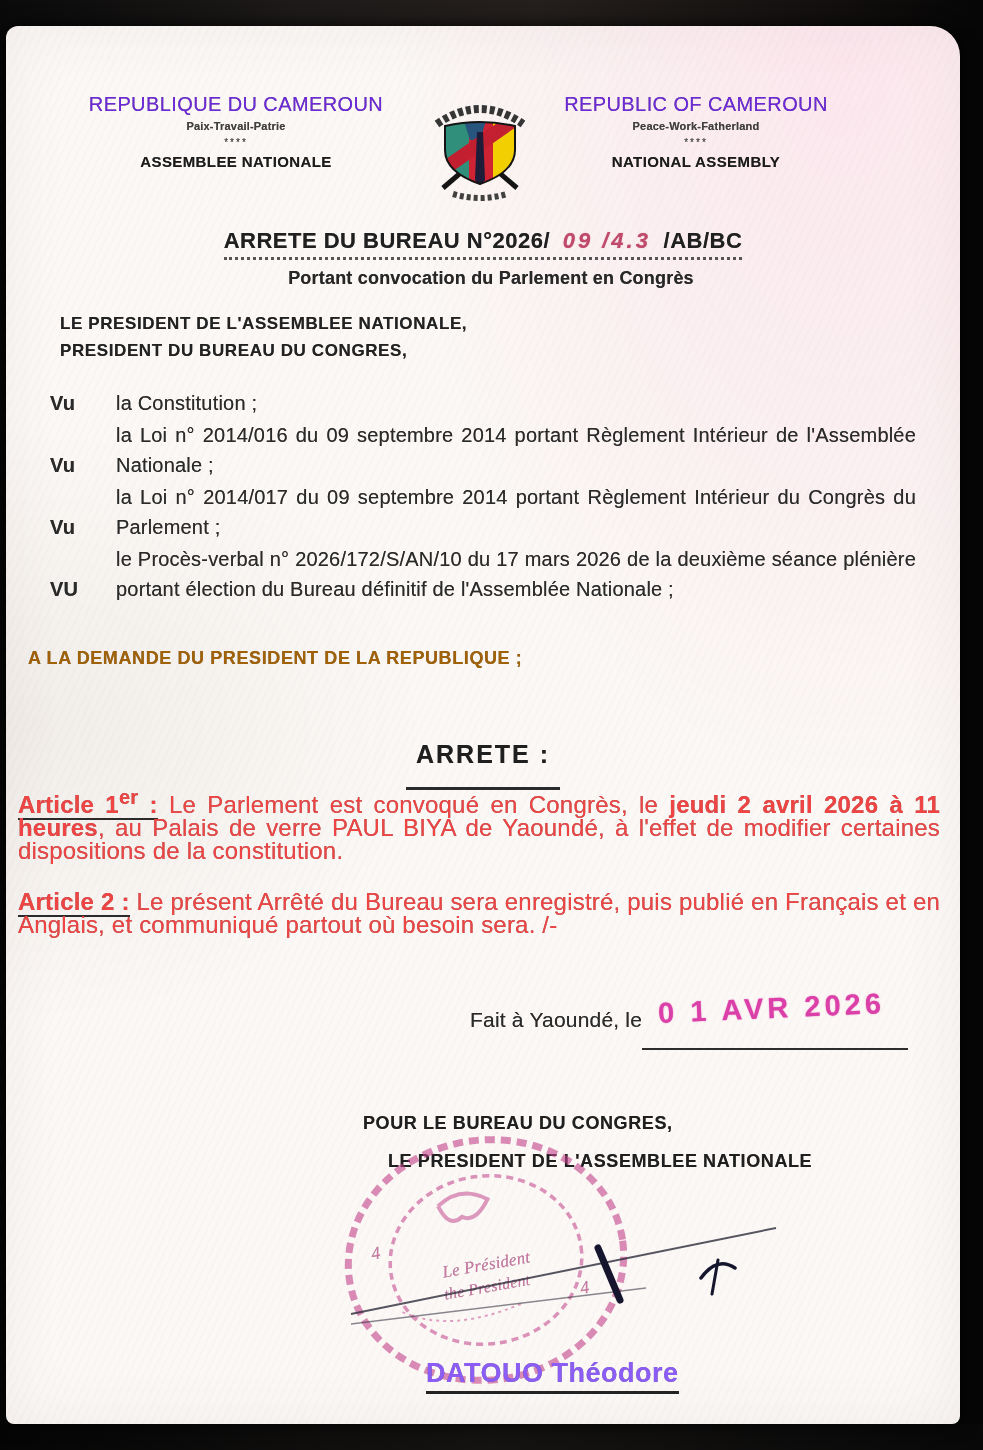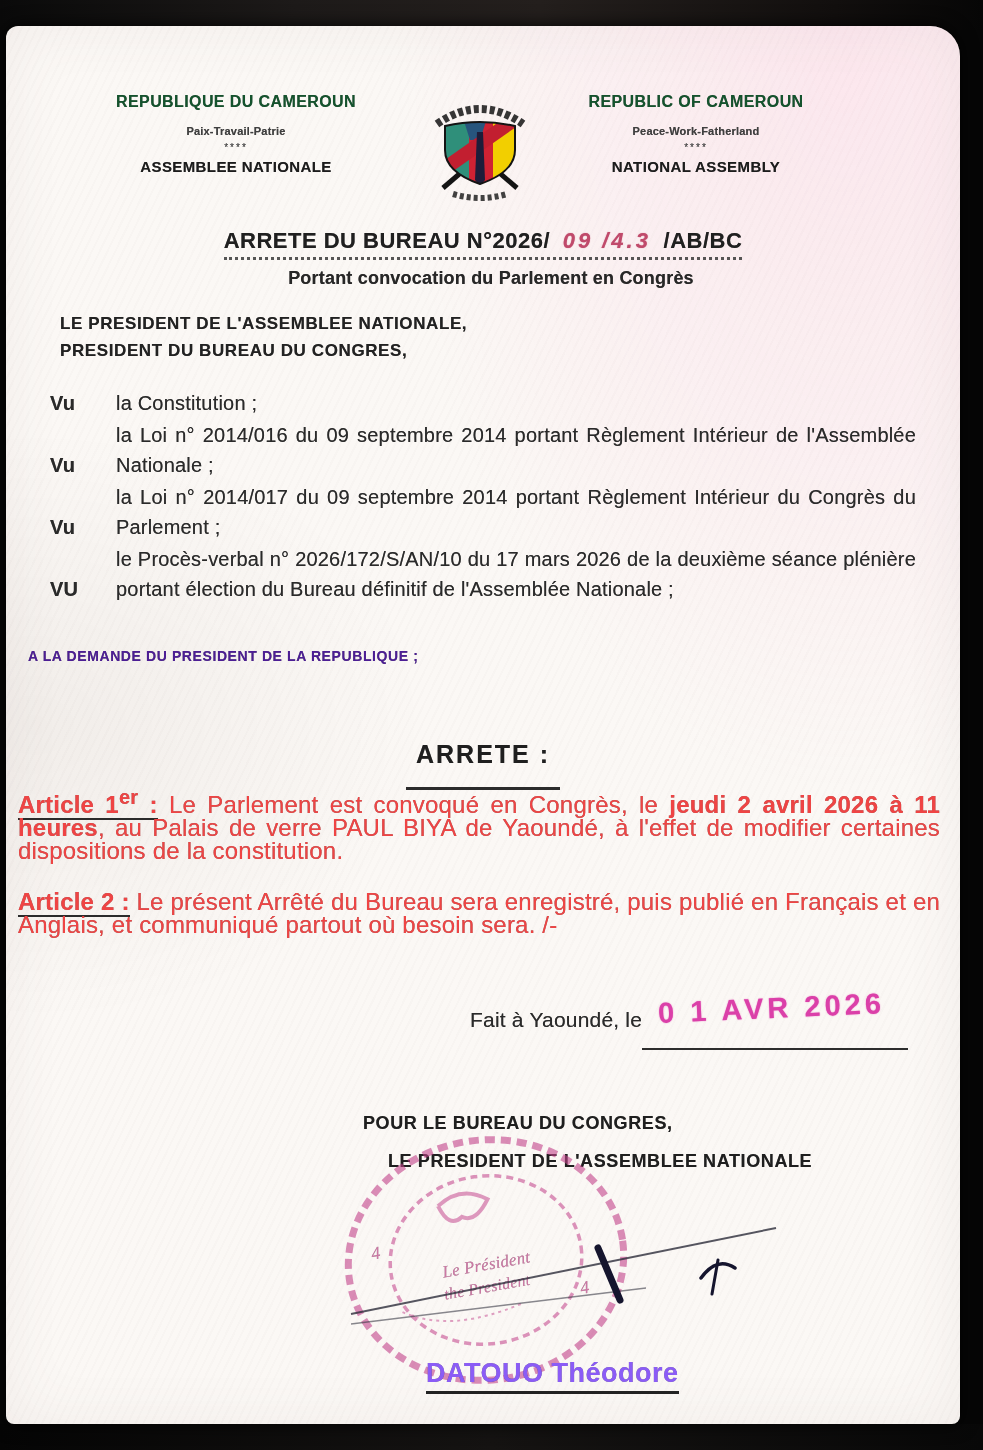--- a/index.html
+++ b/index.html
@@ -28,43 +28,43 @@
     background:
       radial-gradient(ellipse at 88% 2%, rgba(255,170,210,.22), transparent 38%),
       radial-gradient(ellipse at 3% 50%, rgba(90,70,60,.06), transparent 30%),
       repeating-linear-gradient(116deg, rgba(60,40,40,.016) 0 2px, transparent 2px 7px);
   }
   .abs{position:absolute;}
   .doc-text{letter-spacing:.2px; text-shadow:0 0 .6px rgba(20,20,20,.55);}
 
   
   .org-block{width:340px;text-align:center;line-height:1.25;}
-  .org-name{font-size:16px;font-weight:bold;color:#14532d;letter-spacing:.4px;}
-  .org-motto{font-size:11px;font-weight:bold;color:#3f3f3f;margin-top:13px;}
+  .org-name{font-size:20px;font-weight:normal;color:#6d28d9;letter-spacing:.4px;}
+  .org-motto{font-size:11px;font-weight:bold;color:#3f3f3f;margin-top:3px;}
   .org-sep{font-size:10px;color:#4a4a4a;letter-spacing:2px;line-height:1;margin:4px 0 5px;}
   .org-sub{font-size:15px;font-weight:bold;color:#1c1c1c;letter-spacing:.4px;}
 
   
   .title-wrap{left:0;top:202px;width:954px;text-align:center;}
   .title-line{display:inline-block;border-bottom:3px dotted rgba(45,45,45,.8);padding-bottom:3px;
     font-size:22px;font-weight:bold;color:#202020;letter-spacing:.5px;}
   .hand-number{font-style:italic;color:#c04a6b;font-weight:600;letter-spacing:3px;
     text-shadow:0 0 1px rgba(192,74,107,.7);padding:0 6px;}
   .subtitle{font-size:18px;font-weight:bold;color:#272727;margin-top:8px;padding-left:16px;}
 
   .authority{left:54px;top:284px;font-size:17px;font-weight:bold;color:#222;
     line-height:27px;letter-spacing:.6px;}
 
   
   .vu-list{left:44px;top:362px;width:866px;display:flex;flex-direction:column;row-gap:2px;}
   .vu-row{display:flex;font-size:20px;line-height:30px;color:#2a2a2a;align-items:flex-end;}
   .vu-label{width:66px;flex:none;font-weight:bold;}
   .vu-text{flex:1;text-align:justify;}
 
-  .demand{left:22px;top:622px;font-size:14px;font-weight:bold;letter-spacing:.6px;color:#4c1d95;}
+  .demand{left:22px;top:622px;font-size:18px;font-weight:bold;letter-spacing:.6px;color:#a16207;}
 
   .decree-head-wrap{left:0;top:714px;width:954px;text-align:center;}
   .decree-head{display:inline-block;font-size:25px;font-weight:bold;letter-spacing:2px;
     border-bottom:3px solid #2b2b2b;padding:0 10px 18px;color:#1f1f1f;}
 
   .article{left:12px;width:922px;font-size:24px;line-height:23px;text-align:justify;color:#ef4444;}
   .art-label{font-weight:bold;border-bottom:2px solid #2b2b2b;}
   .art-bold{font-weight:bold;}
 
   .dateline{left:464px;top:982px;font-size:21px;color:#2a2a2a;}

